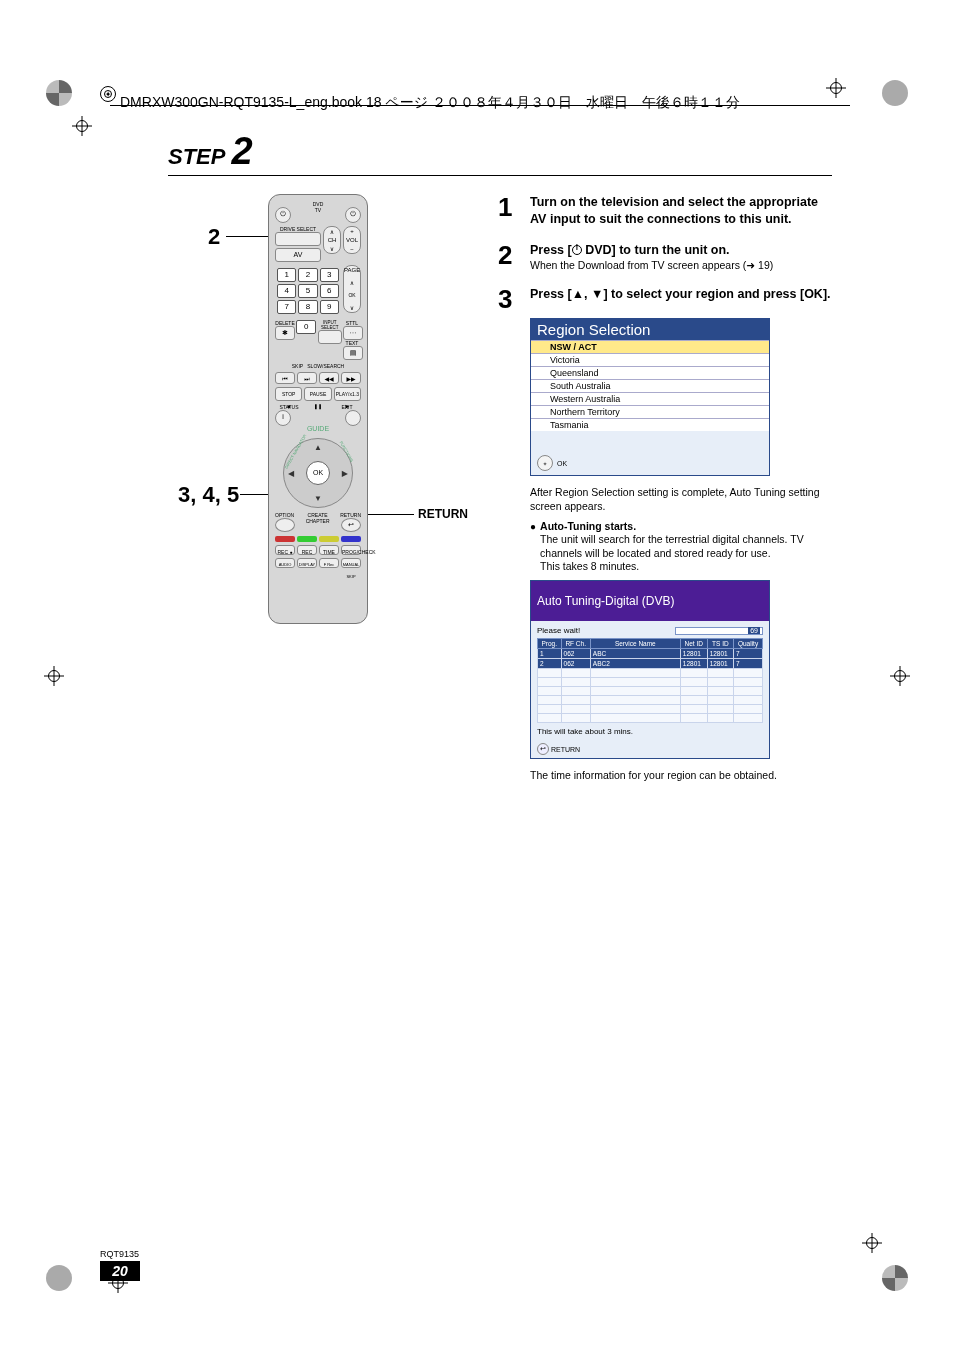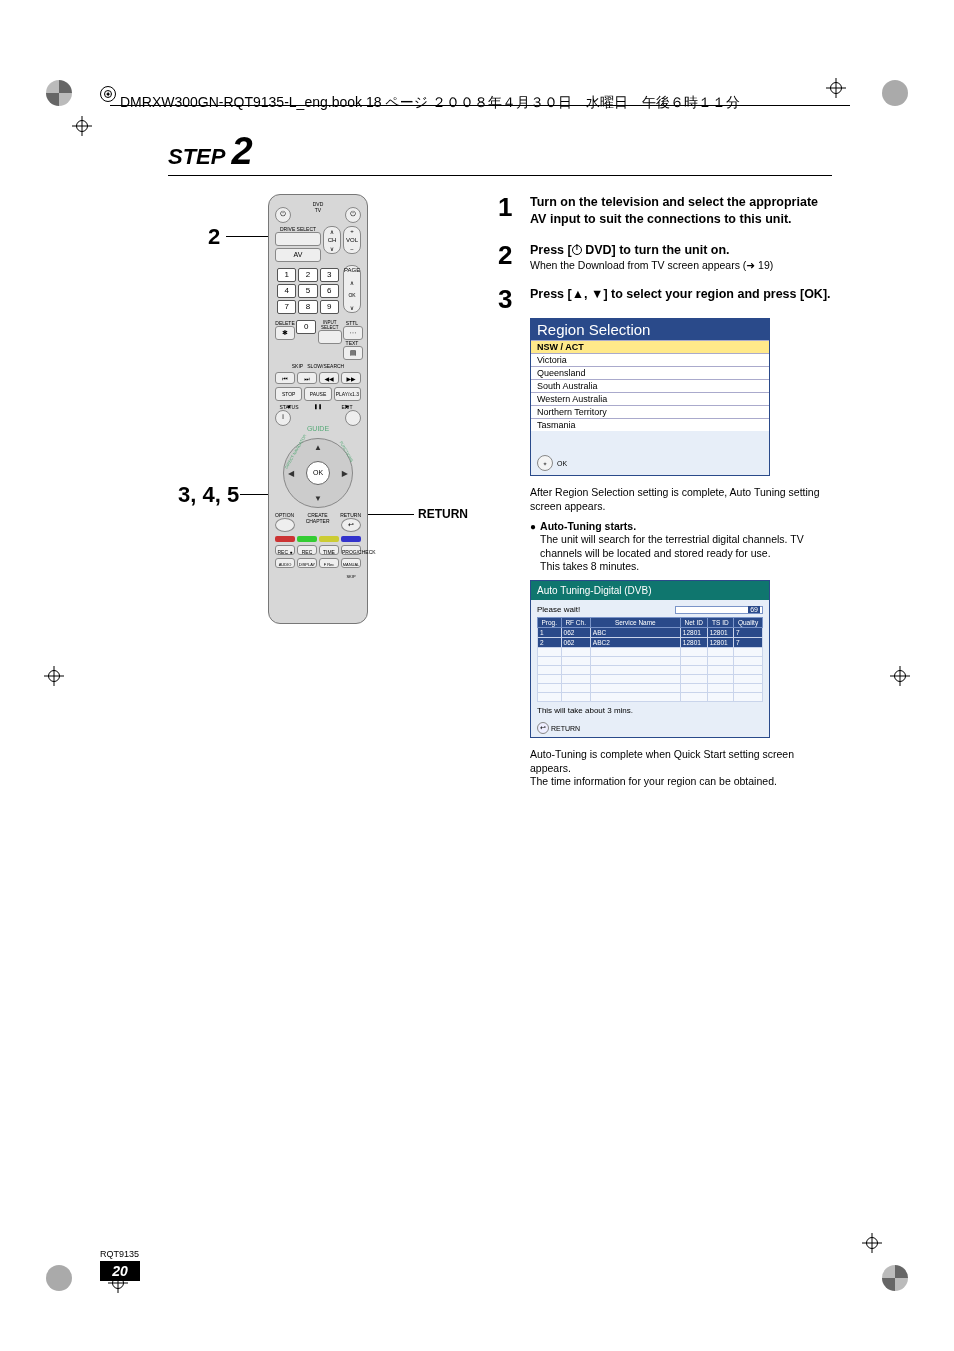--- a/index.html
+++ b/index.html
@@ -242,21 +242,21 @@
   .osd-title {
     background: #2a4a8a;
     color: #fff;
     padding: 2px 6px;
     font-size: 15px;
   }
   .osd-list {
     background: #e7eef8;
   }
   .osd-row {
-    padding: 1px 6px;
+    padding: 1px 19px;
     border-top: 1px solid #aac;
     background: #fff;
   }
   .osd-row.sel {
     background: #ffe98a;
     font-weight: bold;
   }
   .osd-pad {
     background: #e7eef8;
     height: 20px;
@@ -286,24 +286,24 @@
   .bullet-dot { font-size:10px; line-height:1.3; }
 
   .tuning-box {
     border: 1px solid #2a4a8a;
     width: 240px;
     margin: 6px 0 10px 32px;
     font-size: 8px;
     background: #e7eef8;
   }
   .tuning-title {
-    background: #0f766e;
+    background: #4c1d95;
     color:#fff;
-    padding: 4px 6px;
-    font-size: 10px;
+    padding: 13px 6px;
+    font-size: 12px;
   }
   .tuning-body { padding: 5px 6px 4px; }
   .tuning-wait { font-size:8px; margin-bottom:2px; display:flex; align-items:center; gap:4px; }
   .prog-outer {
     flex:1;
     height:8px;
     background:#fff;
     border:1px solid #7a94c8;
     position:relative;
   }
@@ -763,21 +763,20 @@
             </tbody>
           </table>
           <div class="tuning-note">This will take about 3 mins.</div>
         </div>
         <div class="tuning-return">
           <div class="ret-icon">↩</div>
           <span class="ret-txt">RETURN</span>
         </div>
       </div>
 
-      <div class="note" style="margin-left:32px;">Auto-Tuning is complete when Quick Start setting screen appears.</div>
       <div class="note" style="margin-left:32px;">The time information for your region can be obtained.</div>
     </div>
   </div>
 </div>
 
 <div class="footer">
   <div class="rqt">RQT9135</div>
   <div class="pagenum">20</div>
 </div>
 

